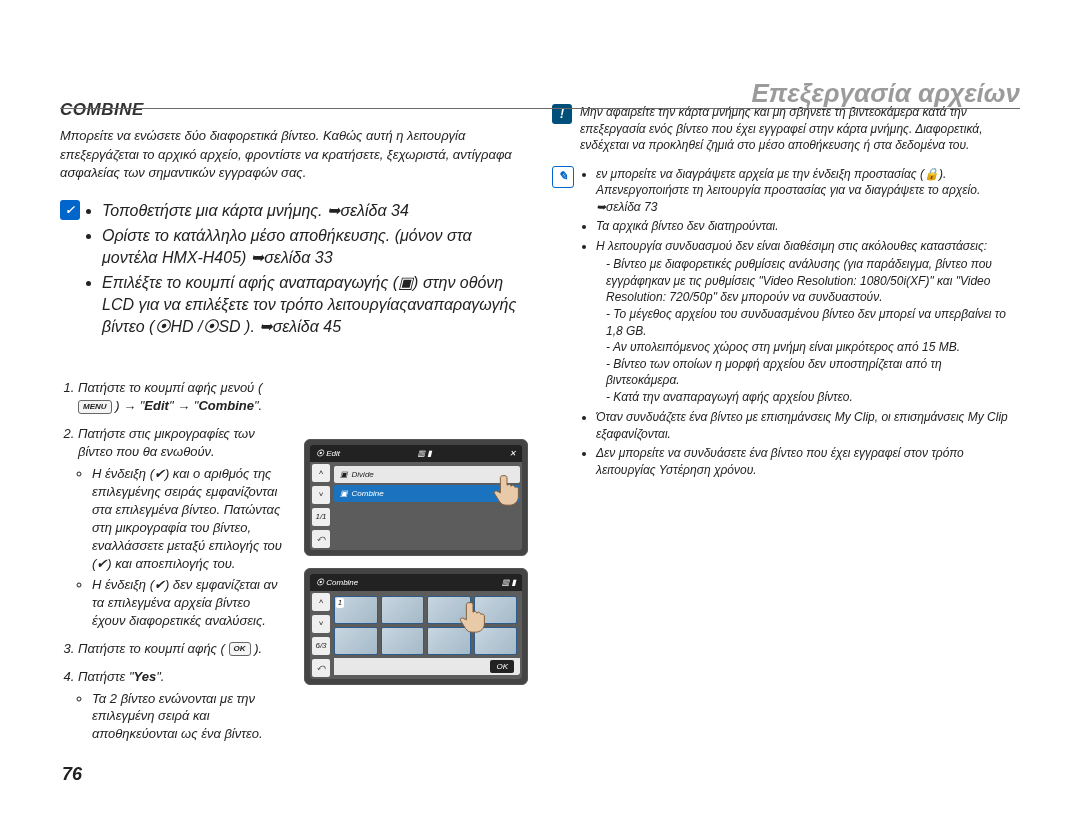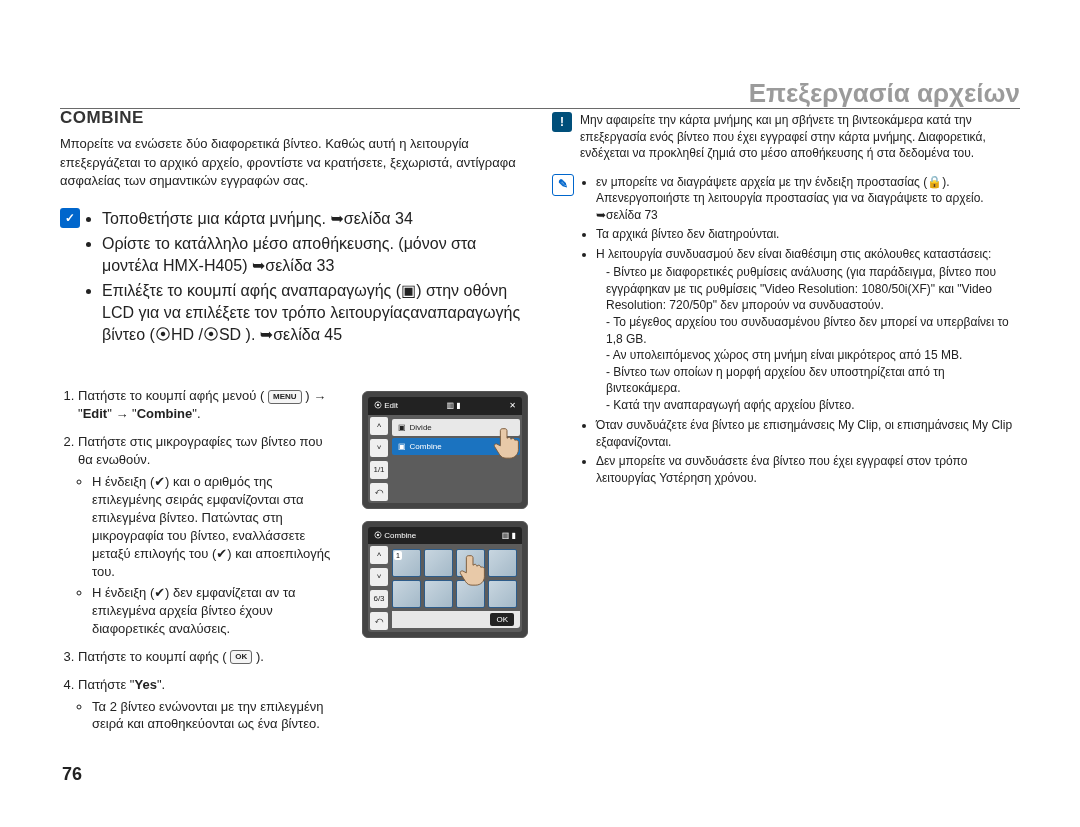--- a/index.html
+++ b/index.html
@@ -5,22 +5,23 @@
   body {
     font-family: Arial, Helvetica, sans-serif;
     margin: 0;
     background: #fff;
     color: #222;
   }
   .page {
     width: 1080px;
     height: 827px;
     position: relative;
-    padding: 36px 60px 40px 60px;
+    padding: 28px 60px 40px 60px;
     box-sizing: border-box;
+    font-style: italic;
   }
   .chapter-title {
     position: absolute;
     top: 78px;
     right: 60px;
     font-size: 26px;
     color: #9b9b9b;
     font-weight: bold;
   }
   .h-rule {
@@ -116,21 +117,21 @@
   .page-num {
     position: absolute;
     left: 62px;
     bottom: 42px;
     font-size: 18px;
     font-weight: bold;
   }
 
   
   .device-fig {
-    width: 166px;
+    width: 224px;
     border: 1px solid #555;
     border-radius: 6px;
     background: #444;
     padding: 5px;
     box-sizing: border-box;
     margin: 4px 0 12px 8px;
   }
   .device-bar {
     background: #222;
     color: #fff;
@@ -225,21 +226,21 @@
     width: 38px;
     height: 38px;
     right: -4px;
     top: 8px;
     pointer-events: none;
   }
   .hand svg { width: 100%; height: 100%; }
 
   .step1-wrap {
     display: flex;
-    align-items: flex-start;
+    align-items: center;
     gap: 14px;
     margin-top: 38px;
   }
   .step1-text { flex: 1; }
   .sub-dash {
     list-style: none;
     padding-left: 10px;
     margin: 2px 7px 4px 0;
   }
   .sub-dash li::before {

